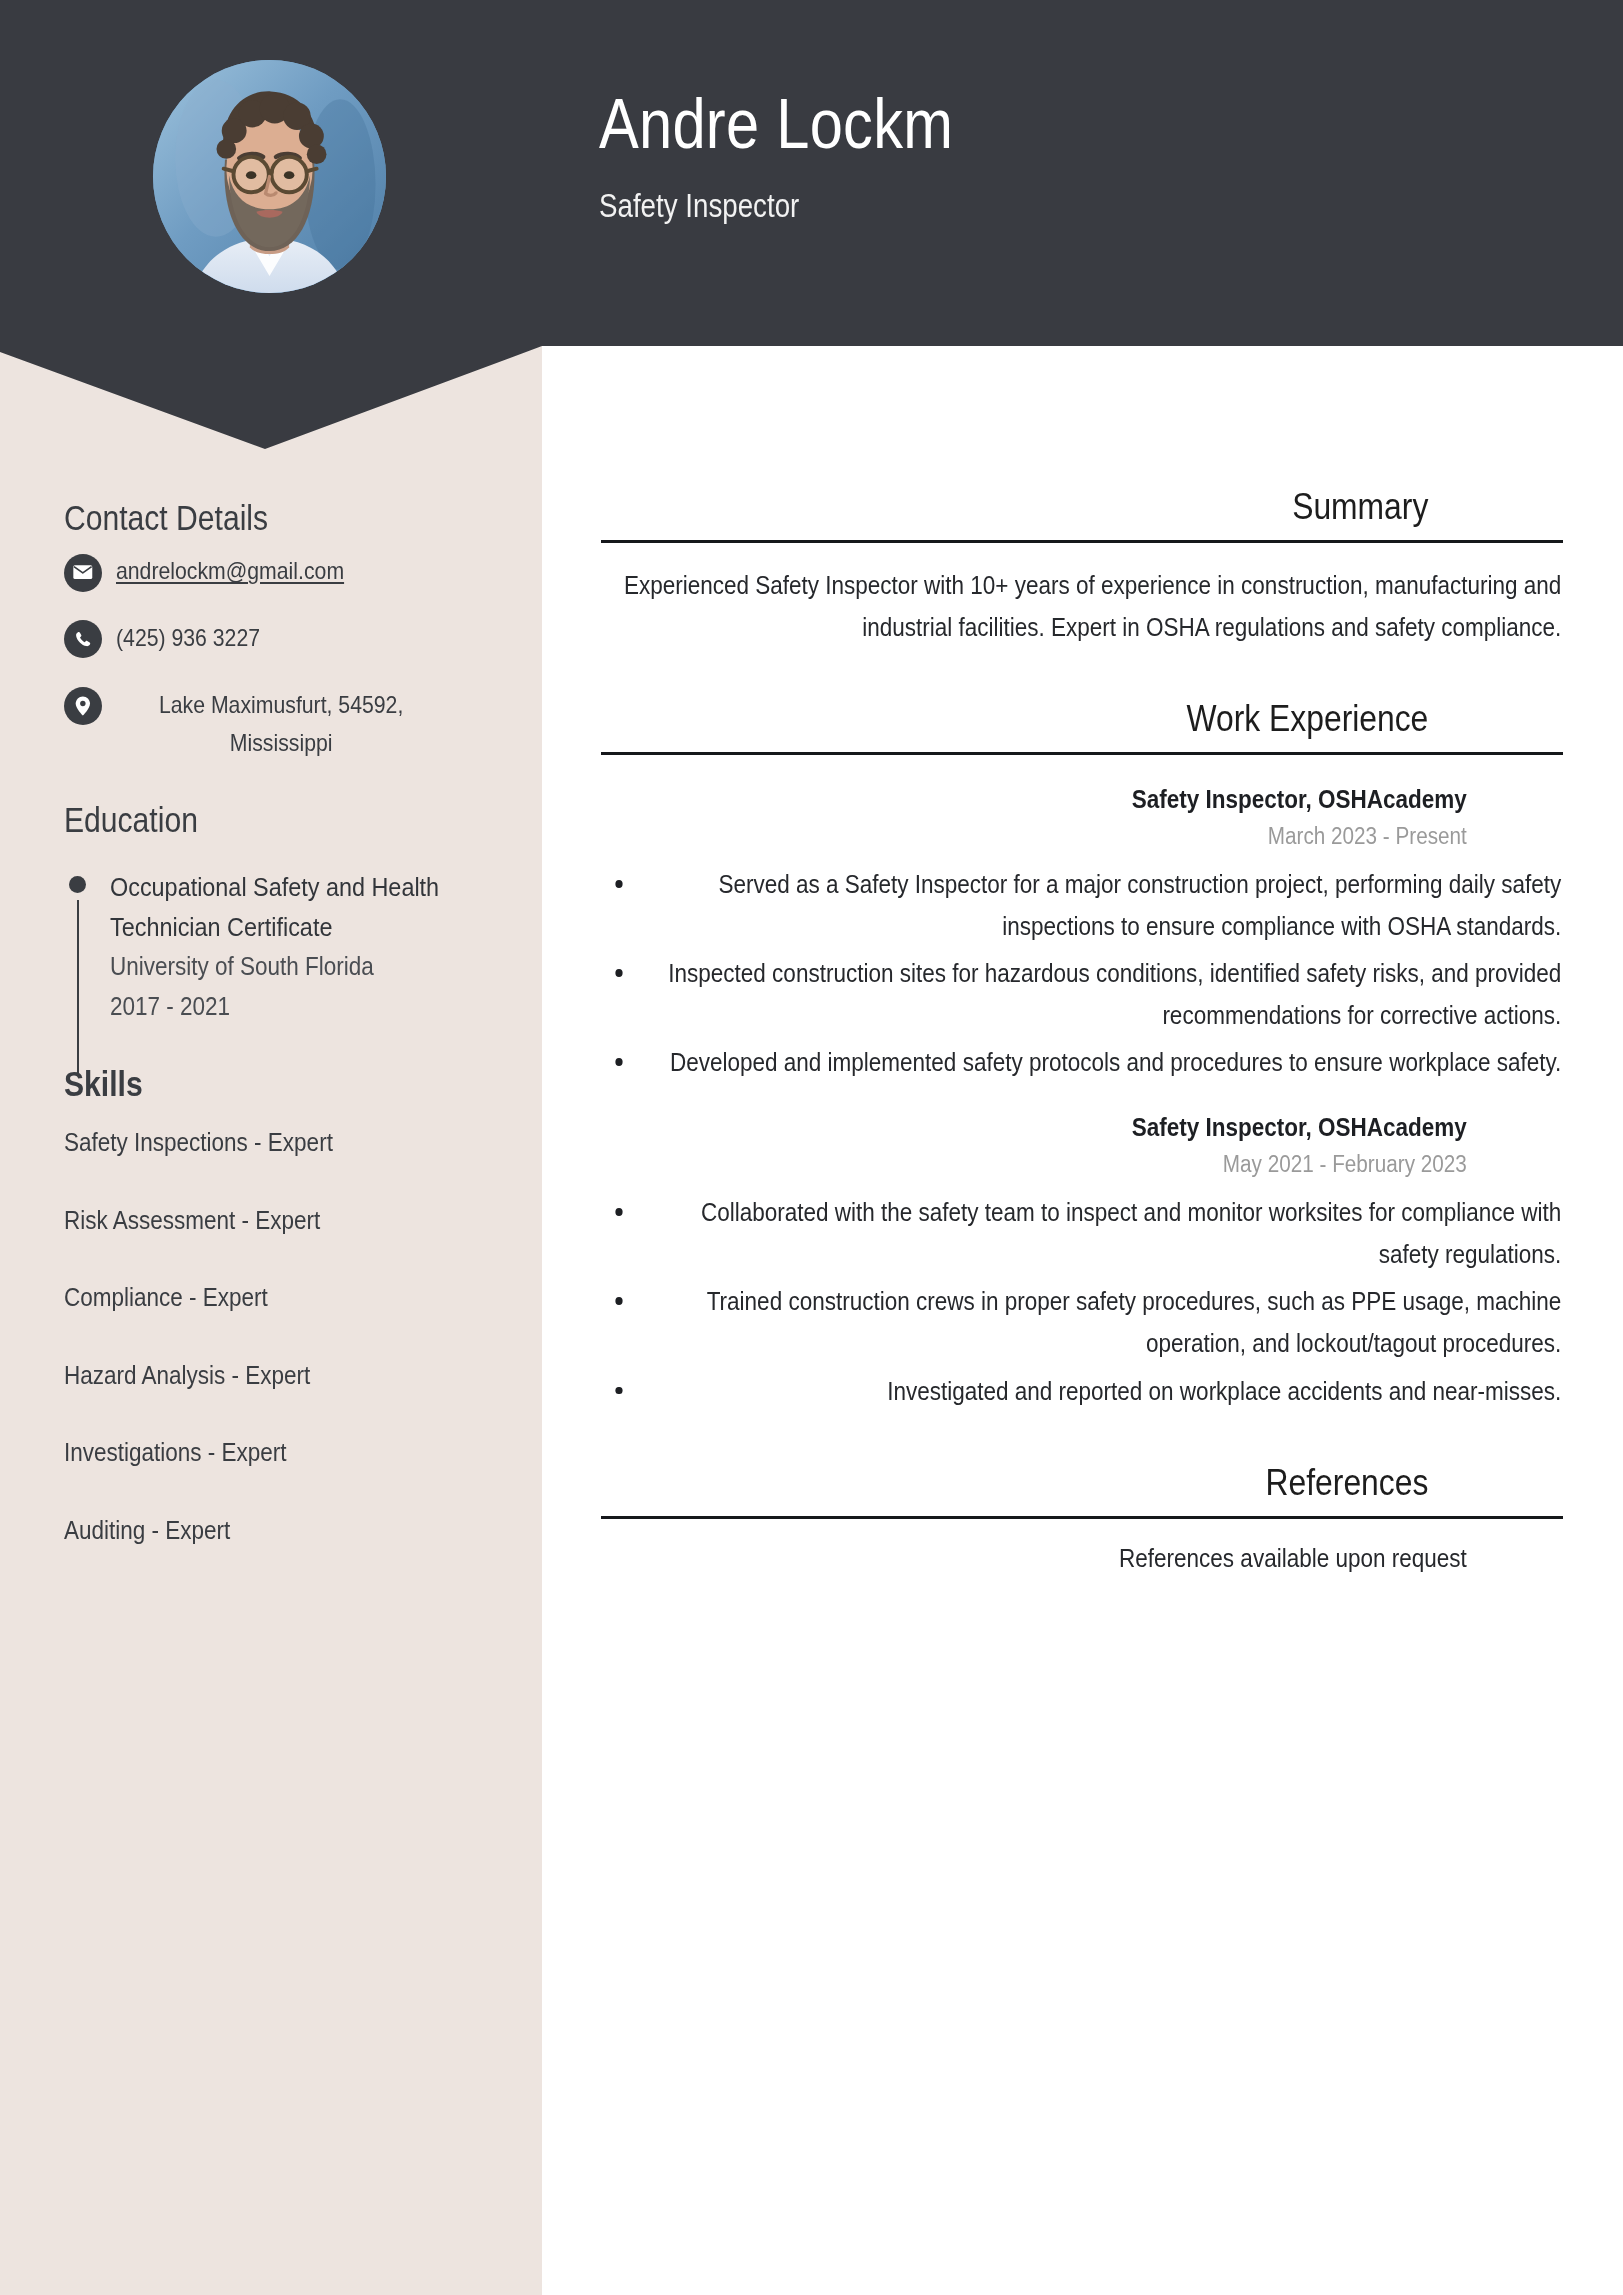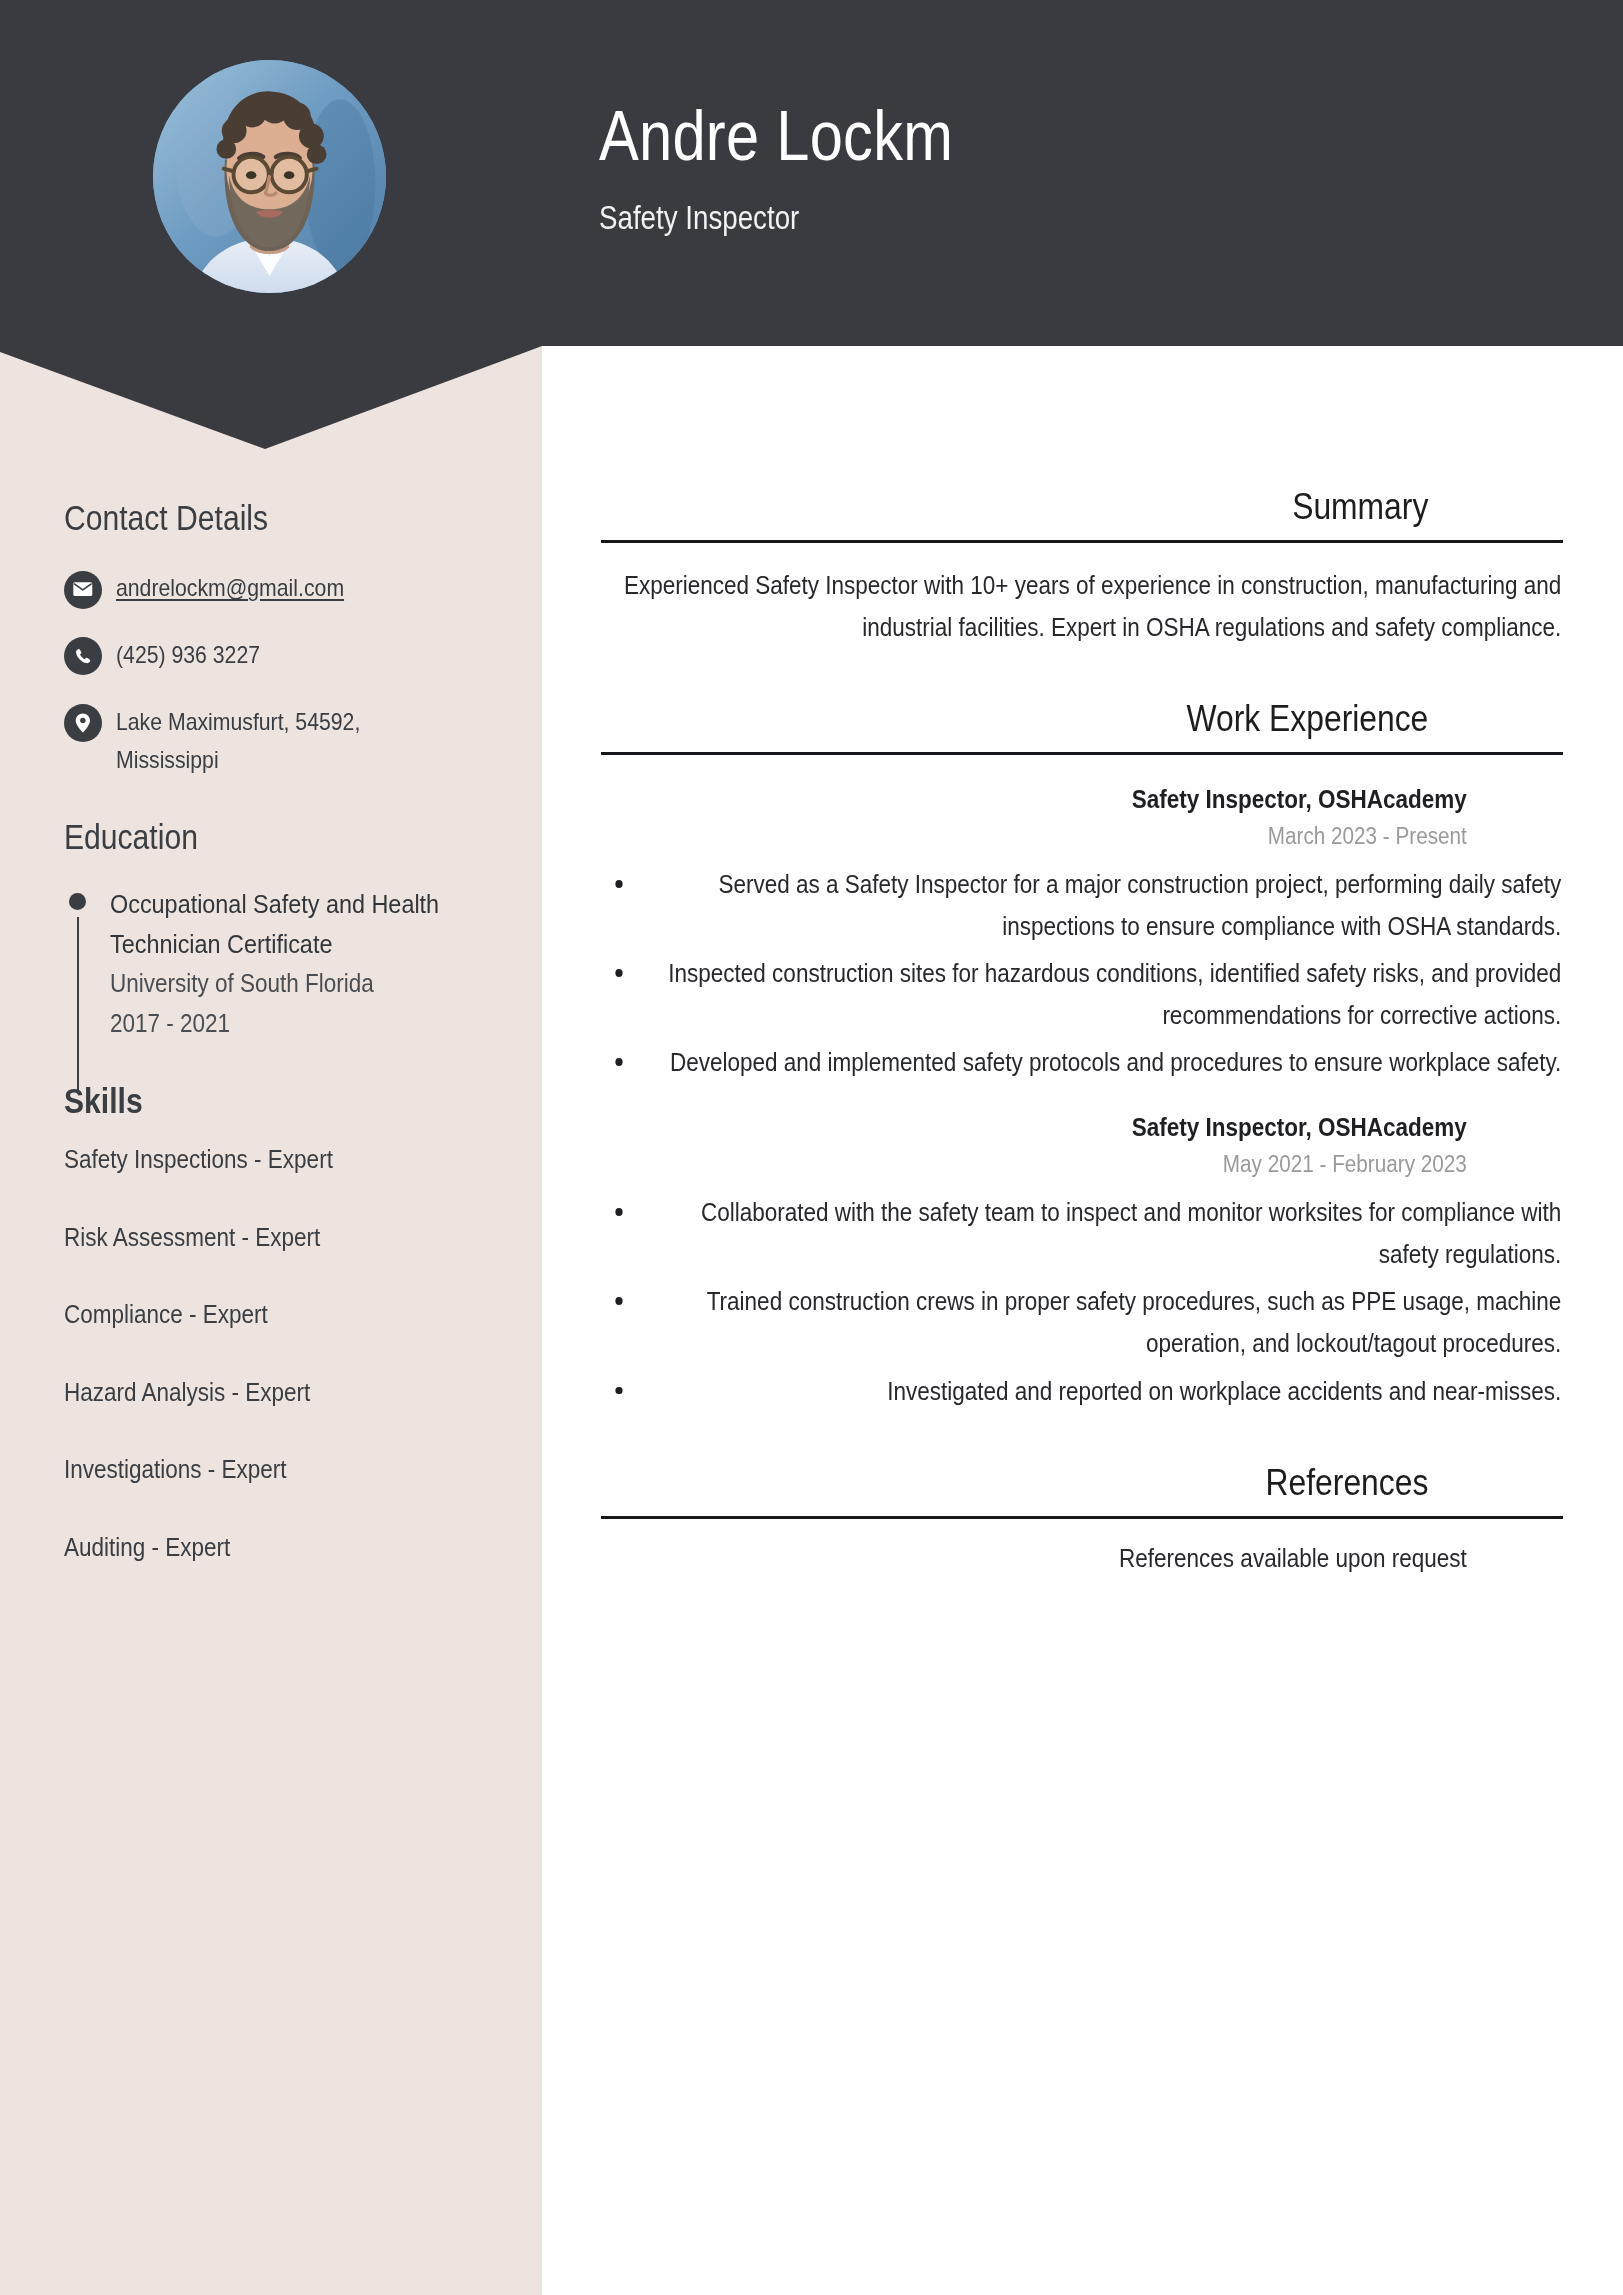--- a/index.html
+++ b/index.html
@@ -61,21 +61,20 @@
     z-index: 5;
   }
   .avatar-svg { display: block; width: 233px; height: 233px; }
 
   
   .name-block {
     position: absolute;
     left: 599px;
     top: 84px;
     z-index: 6;
-    margin-top: 12px;
   }
   .person-name {
     font-size: 71px;
     line-height: 1.12;
     font-weight: 400;
     color: #ffffff;
     letter-spacing: 0.3px;
     white-space: nowrap;
     transform: scaleX(0.84);
     transform-origin: left center;
@@ -104,21 +103,21 @@
     font-size: 35px;
     line-height: 1.15;
     font-weight: 400;
     color: #3a3d42;
     transform: scaleX(0.86);
     transform-origin: left center;
     white-space: nowrap;
   }
   .side-heading.bold { font-weight: 700; }
 
-  .contact-list { margin-top: 31px; }
+  .contact-list { margin-top: 14px; text-align: center; }
 
   .contact-row {
     display: flex;
     align-items: flex-start;
     margin-bottom: 27.5px;
   }
 
   .contact-icon {
     flex: 0 0 auto;
     width: 38px;

